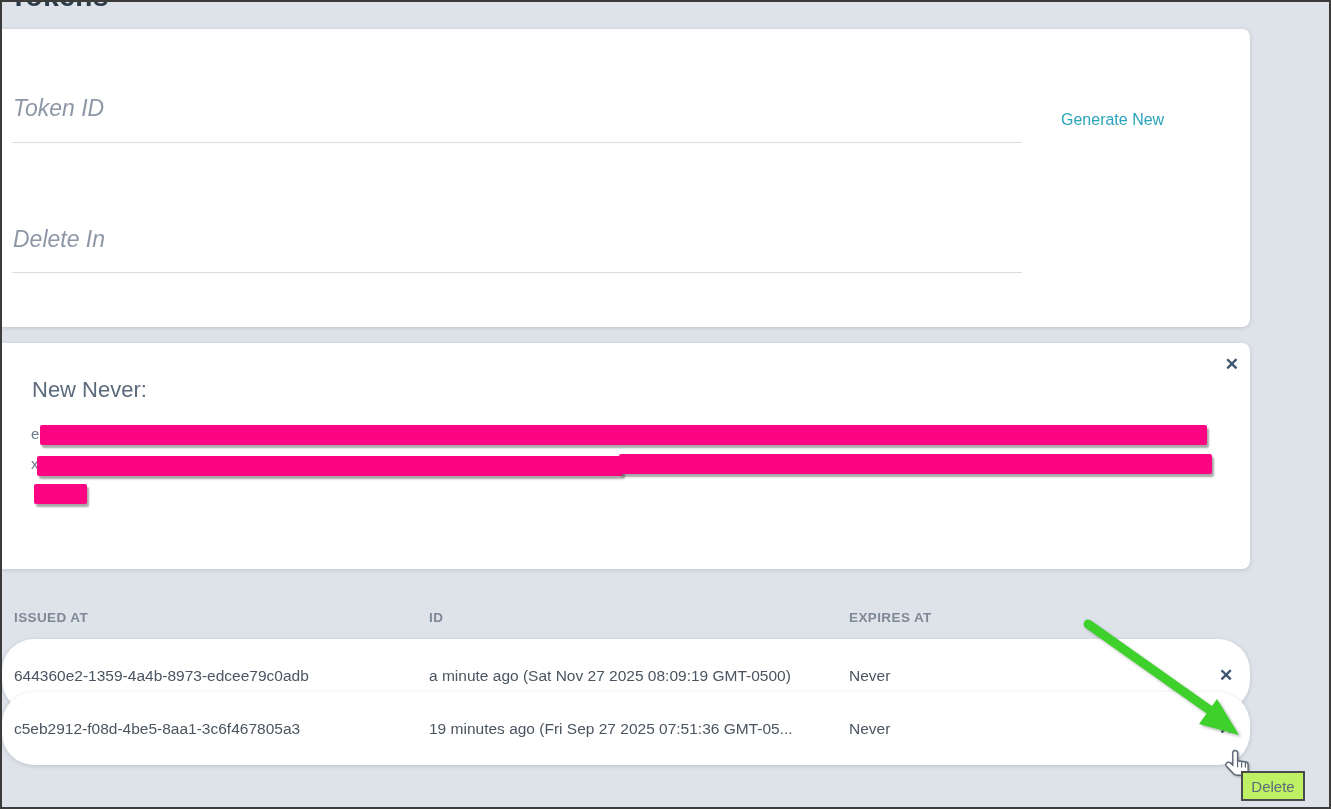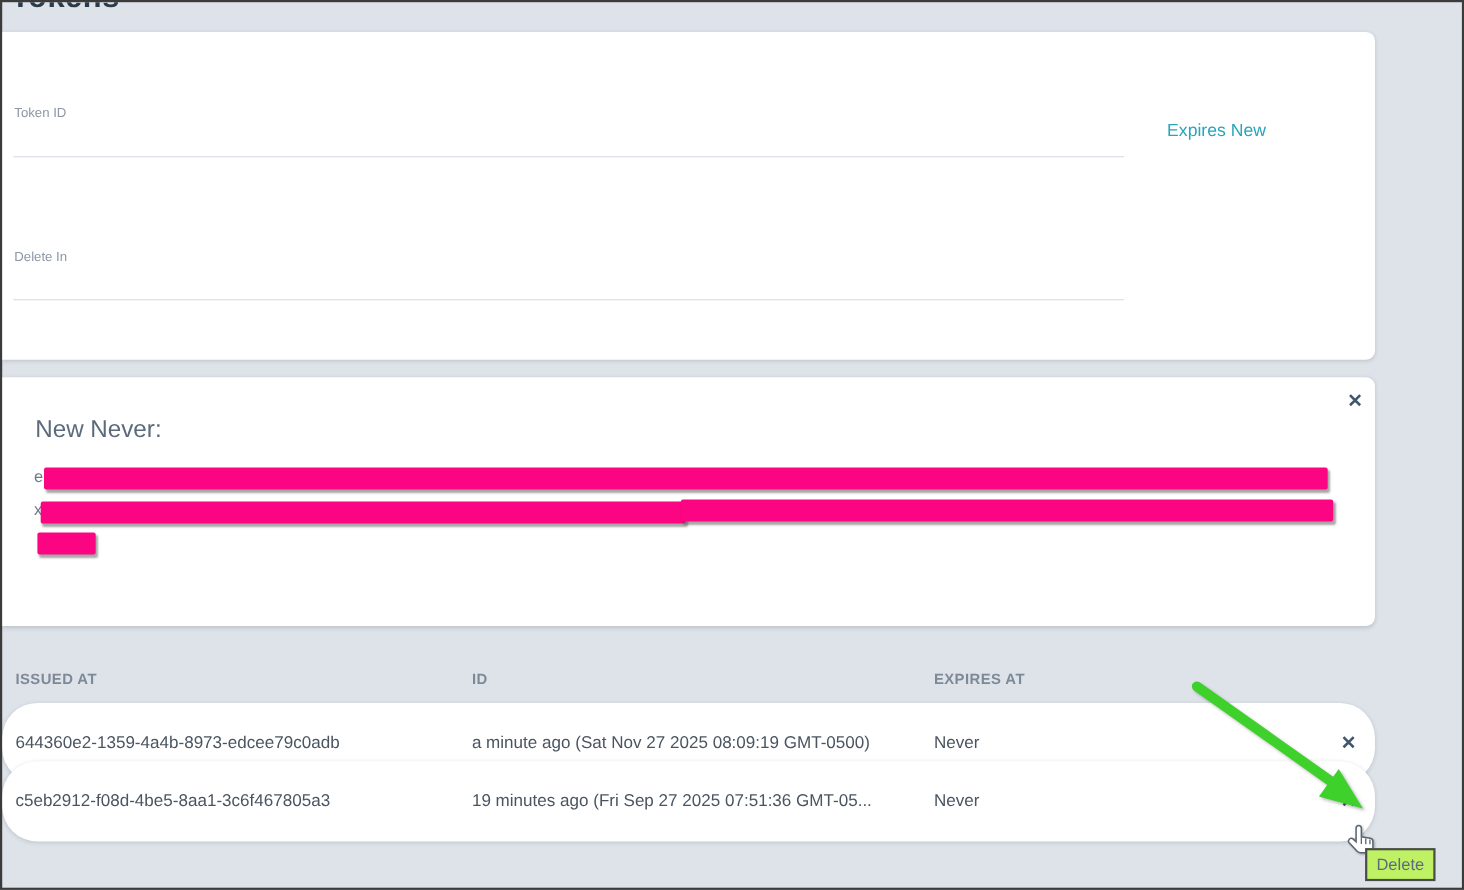--- a/index.html
+++ b/index.html
@@ -31,22 +31,23 @@
     background: #ffffff;
     border-radius: 0 8px 8px 0;
     box-shadow: 0 1px 4px rgba(40,50,60,.18);
   }
 
   .form-card { top: 27px; width: 1248px; height: 298px; }
 
   .field-label {
     position: absolute;
     left: 11px;
-    font-size: 12px;
+    font-size: 23px;
     color: #8d97a6;
+    font-style: italic;
   }
   .field-input {
     position: absolute;
     left: 10px;
     width: 1010px;
     height: 30px;
     border: none;
     border-bottom: 1px solid #d8dce3;
     background: transparent;
     font-size: 16px;
@@ -190,21 +191,21 @@
 </head>
 <body>
 
 <div class="screen">
 
   <div class="page-title">Tokens</div>
 
   <div class="card form-card">
     <div class="field-label label-token-id">Token ID</div>
     <input class="field-input input-token-id" type="text" value="" style="">
-    <a class="generate-new" href="#">Expires New</a>
+    <a class="generate-new" href="#">Generate New</a>
 
     <div class="field-label label-expires-in">Delete In</div>
     <input class="field-input input-expires-in" type="text" value="" style="">
   </div>
 
   <div class="card new-token-card">
     <button class="close-btn new-token-close">✕</button>
     <div class="new-token-heading">New Never:</div>
 
     <div class="token-line token-line-1">

